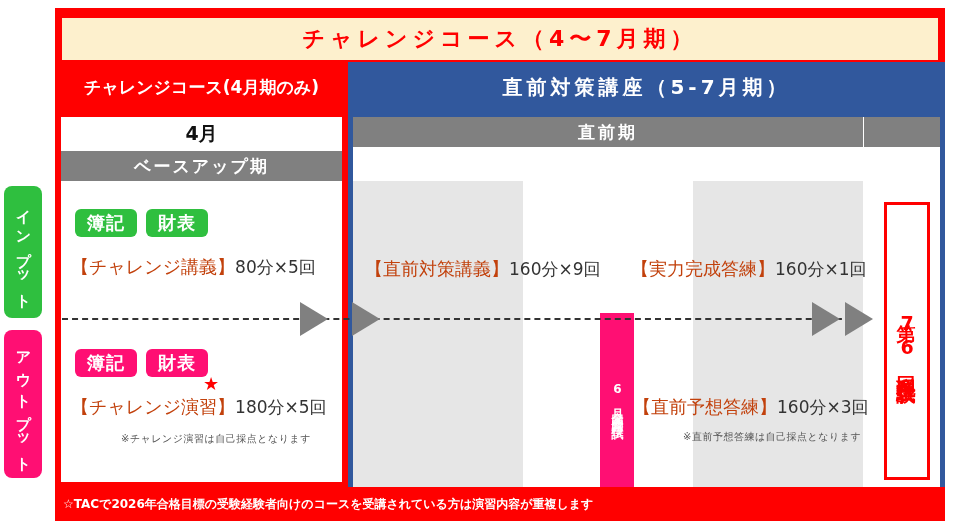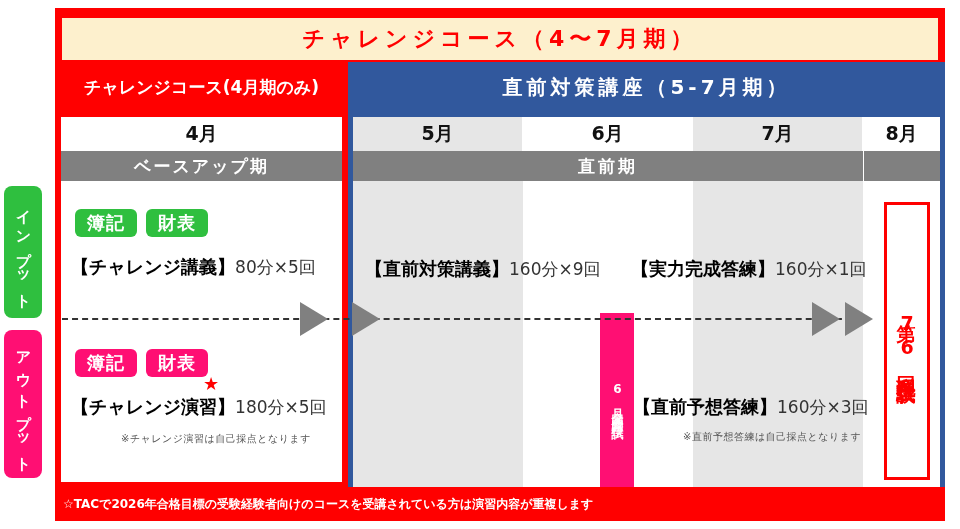--- a/index.html
+++ b/index.html
@@ -140,21 +140,21 @@
     border-radius: 6px;
     color: #ffffff; font-size: 18px; font-weight: bold;
     letter-spacing: 1px;
   }
   .badge.green { background: #2fbf3f; }
   .badge.pink  { background: #ff0f73; }
 
   
   .course-line { white-space: nowrap; }
   .course-line .bk {
-    font-size: 18px; font-weight: bold; color: #000000;
+    font-size: 18px; font-weight: normal; color: #c2410c;
   }
   .course-line .num {
     font-size: 17px; color: #333;
   }
   .note {
     font-size: 10px; color: #555;
     letter-spacing: 0.5px;
   }
 
   
@@ -312,26 +312,20 @@
   <div class="right-panel">
     <div class="right-inner">
 
       <div class="stripes">
         <div class="stripe s1"></div>
         <div class="stripe s2"></div>
         <div class="stripe s3"></div>
         <div class="stripe s4"></div>
       </div>
 
-      <div class="month-row">
-        <div class="month-cell w5">5月</div>
-        <div class="month-cell w6">6月</div>
-        <div class="month-cell w7">7月</div>
-        <div class="month-cell w8">8月</div>
-      </div>
 
       <div class="phase-row">
         <div class="phase-main">直前期</div>
         <div class="phase-tail"></div>
       </div>
 
       <div class="rp-in-line1 course-line">
         <span class="bk">【直前対策講義】</span><span class="num">160分×9回</span>
       </div>
 

